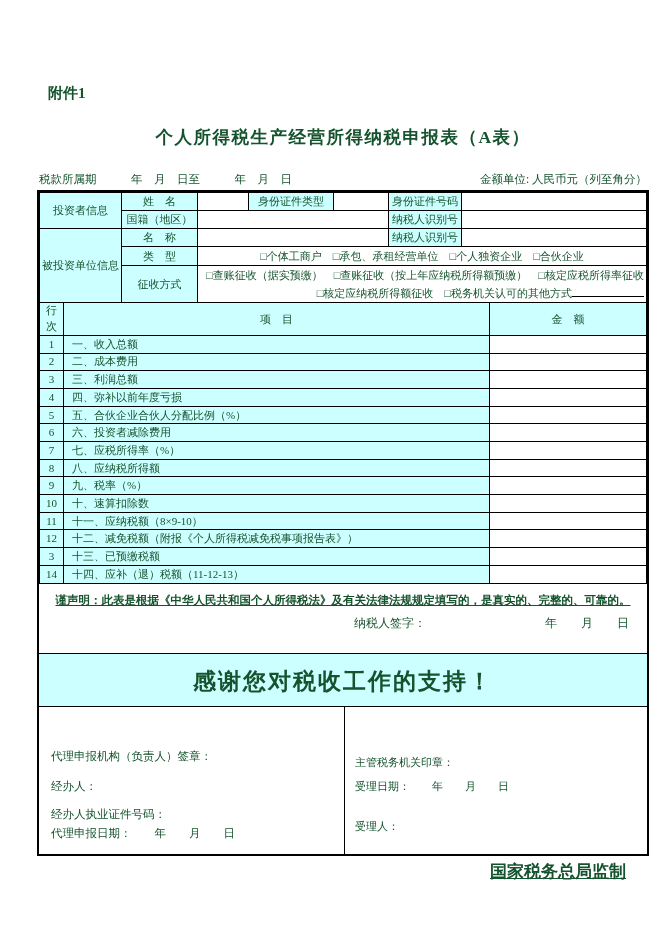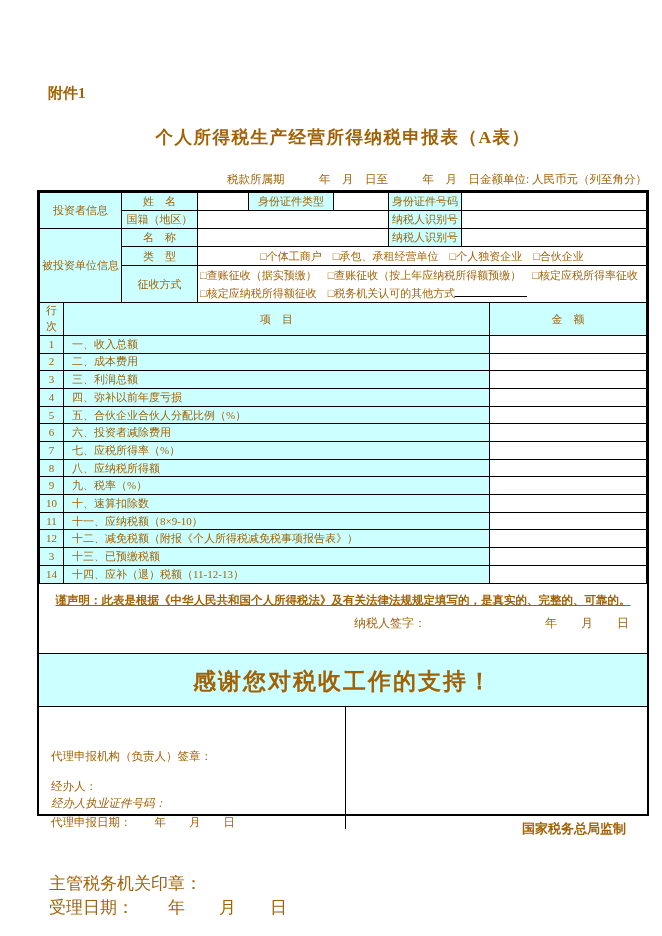--- a/index.html
+++ b/index.html
@@ -1,52 +1,52 @@
 <!DOCTYPE html>
 <html style="--cyan: #ccffff; --line: #000000;"><head>
 <meta charset="utf-8">
 <style>
   :root { --cyan:#ccffff; --line:#000000; }
   * { box-sizing:border-box; }
   html,body { margin:0; padding:0; background:#ffffff; }
   .page {
     position:relative; width:662px; height:936px; background:#fff;
-    font-family:"Liberation Serif","DejaVu Serif",serif; color:#a16207; overflow:hidden;
+    font-family:"Liberation Serif","DejaVu Serif",serif; color:#14532d; overflow:hidden;
   }
   .content { width:612px; margin-left:37px; }
   .attachment { padding-top:84px; margin-left:11px; font-size:15px; font-weight:bold; }
   .title { text-align:center; font-size:17.5px; font-weight:bold; margin:22px 0 0 0; letter-spacing:1.5px; }
-  .meta-row { display:flex; justify-content:flex-end; margin-top:23px; margin-bottom:3px; font-size:11.5px; padding:0 2px; }
+  .meta-row { display:flex; justify-content:space-between; margin-top:23px; margin-bottom:3px; font-size:11.5px; padding:0 2px; }
   .form-box { border:2px solid var(--line); }
   table { border-collapse:collapse; width:100%; table-layout:fixed; }
   table + table, .block { margin-top:-1px; }
   td { border:1px solid var(--line); font-size:11px; padding:0 2px; overflow:hidden; line-height:1.35; }
   .c { background:var(--cyan); text-align:center; }
   .w { background:#fff; }
   .left { text-align:left; padding-left:8px;margin-top:39px; }
   .r18 { height:18px; } .r19 { height:19px; } .r38 { height:28px; }
   .items-hdr { height:32px; }
   .items-row { height:17.7px; }
   .rowno { word-break:break-all; line-height:1.45; }
   .method-cell div { line-height:18px; white-space:nowrap; }
   .blank-line { display:inline-block; width:72px; height:12px; border-bottom:1px solid var(--line); }
   .decl { border-top:1px solid var(--line); background:#fff; height:71px; padding:9px 10px 0 10px; }
   .decl-line1 { font-weight:bold; text-align:center; font-size:11.5px;text-decoration:underline; }
   .decl-line2 { display:flex; margin-top:7px; font-size:12px; }
   .decl-sig { margin-left:305px; }
   .decl-date { margin-left:auto; padding-right:8px; }
   .banner { border-top:1px solid var(--line); background:var(--cyan); height:54px; text-align:center;
             font-size:23px; font-weight:bold; letter-spacing:2px; padding-top:12px; }
-  .bottom { display:flex; border-top:1px solid var(--line); height:108px; background:#fff;flex-direction:column; }
+  .bottom { display:flex; border-top:1px solid var(--line); height:148px; background:#fff; }
   .box-left  { width:307px; border-right:1px solid var(--line); padding:42px 4px 0 12px; font-size:11.5px; }
-  .box-right { width:303px; padding:48px 5px 0 10px; font-size:17px; }
+  .box-right { width:303px; padding:48px 5px 0 10px; font-size:11px; }
   .line { line-height:14px; }
-  .mt16 { margin-top:16px; } .mt3 { margin-top:3px;font-style:italic; } .mt5 { margin-top:5px; } .mt26 { margin-top:26px; } .mt10 { margin-top:10px; }
+  .mt16 { margin-top:16px; } .mt3 { margin-top:14px; } .mt5 { margin-top:5px; } .mt26 { margin-top:26px; } .mt10 { margin-top:10px; }
   .date-line { padding-right:4px; }
-  .footer { text-align:right; padding-right:23px; font-weight:bold; font-size:13px; margin-top:4px; }
+  .footer { text-align:right; padding-right:23px; font-weight:bold; font-size:17px; margin-top:4px;text-decoration:underline; }
 </style>
 </head>
 <body>
 
 <div class="page">
   <div class="content">
 
     <div class="attachment">附件1</div>
     <div class="title">个人所得税生产经营所得纳税申报表（A表）</div>
 
@@ -89,21 +89,21 @@
           <td class="w" colspan="3"></td>
           <td class="c">纳税人识别号</td>
           <td class="w"></td>
         </tr>
         <tr class="r19">
           <td class="c">类　型</td>
           <td class="w" colspan="5" style="text-align:center">□个体工商户　□承包、承租经营单位　□个人独资企业　□合伙企业</td>
         </tr>
         <tr class="r38">
           <td class="c">征收方式</td>
-          <td class="w method-cell" colspan="5" style="text-align:left">
+          <td class="w method-cell" colspan="5" style="text-align:right">
             <div>□查账征收（据实预缴）　□查账征收（按上年应纳税所得额预缴）　□核定应税所得率征收</div>
             <div><span>□核定应纳税所得额征收　□税务机关认可的其他方式</span><span class="blank-line"></span></div>
           </td>
         </tr>
       </tbody>
         </table>
 
       <table>
         <colgroup>
             <col style="width:24px">

